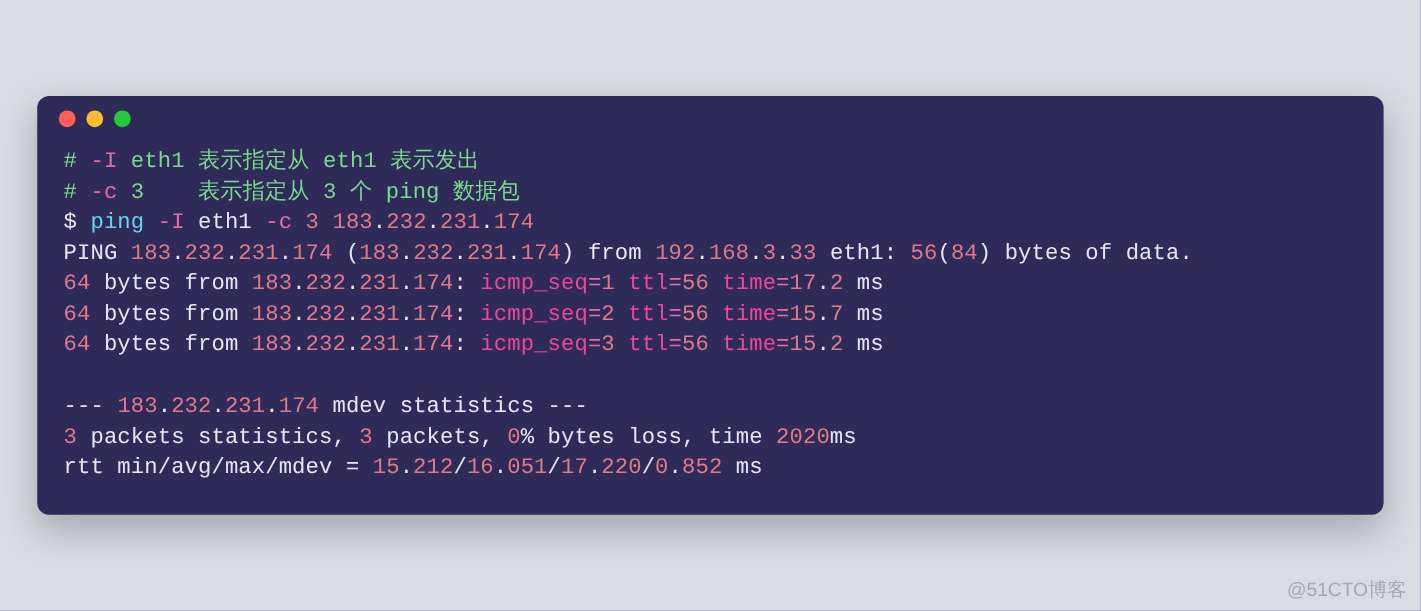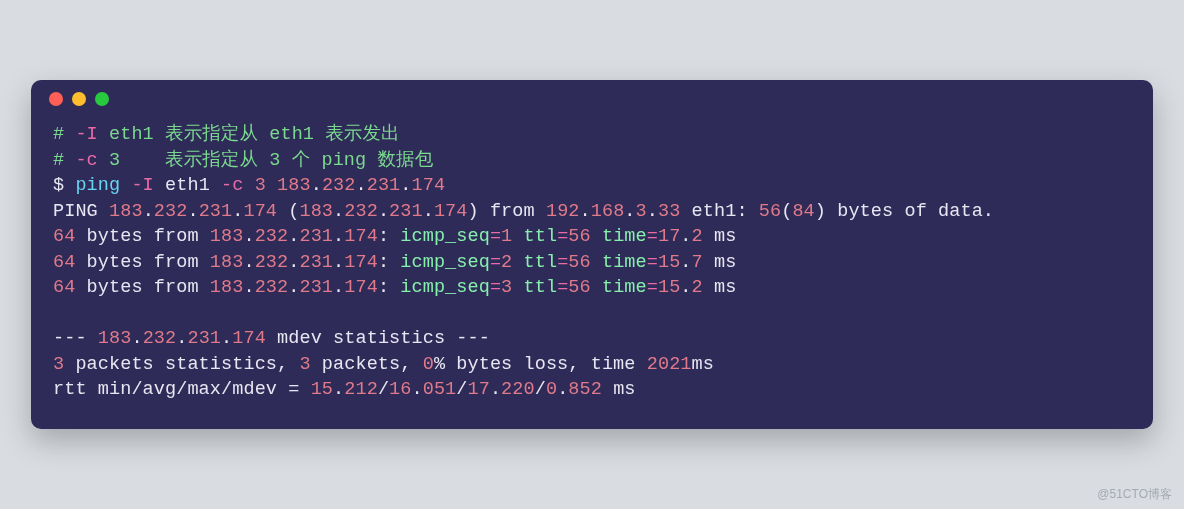--- a/index.html
+++ b/index.html
@@ -9,21 +9,21 @@
     font-family: "SFMono-Regular", "Menlo", "Consolas", "Liberation Mono", monospace;
     display: flex;
     align-items: center;
     justify-content: center;
     position: relative;
   }
   .watermark {
     position: absolute;
     right: 12px;
     bottom: 6px;
-    font-size: 12px;
+    font-size: 16px;
     color: rgba(120,125,135,0.55);
     font-family: Arial, sans-serif;
   }
   .terminal-window {
     width: 1122px;
     background: #2f2b58;
     border-radius: 10px;
     box-shadow: 0 12px 30px rgba(0,0,0,0.25);
     overflow: hidden;
   }
@@ -50,38 +50,38 @@
     white-space: pre;
     letter-spacing: 0.1px;
   }
   .c-comment-hash { color: #7bd88f; } 
   .c-flag          { color: #e86aa6; } 
   .c-comment-txt   { color: #7bd88f; }
   .c-num           { color: #e07a8a; } 
   .c-prompt        { color: #e8e6f2; }
   .c-cmd           { color: #67d4f1; } 
   .c-plain         { color: #e8e6f2; }
-  .c-key           { color: #86efac; } 
+  .c-key           { color: #ec4899; } 
   .c-eq            { color: #e86aa6; }
 </style>
 </head>
 <body>
 
 <div class="terminal-window">
   <div class="titlebar">
     <div class="traffic-light tl-red"></div>
     <div class="traffic-light tl-amber"></div>
     <div class="traffic-light tl-green"></div>
   </div>
   <div class="terminal-body"><span class="c-comment-hash">#</span> <span class="c-flag">-I</span> <span class="c-comment-txt">eth1</span><span class="c-comment-txt"> 表示指定从 </span><span class="c-comment-txt">eth1</span><span class="c-comment-txt"> 表示发出</span>
 <span class="c-comment-hash">#</span> <span class="c-flag">-c</span> <span class="c-comment-txt">3</span><span class="c-comment-txt">    表示指定从 </span><span class="c-comment-txt">3</span><span class="c-comment-txt"> 个 </span><span class="c-comment-txt">ping</span><span class="c-comment-txt"> 数据包</span>
 <span class="c-prompt">$</span> <span class="c-cmd">ping</span> <span class="c-flag">-I</span> <span class="c-plain">eth1</span> <span class="c-flag">-c</span> <span class="c-num">3</span> <span class="c-num">183</span><span class="c-plain">.</span><span class="c-num">232</span><span class="c-plain">.</span><span class="c-num">231</span><span class="c-plain">.</span><span class="c-num">174</span>
 <span class="c-plain">PING</span> <span class="c-num">183</span><span class="c-plain">.</span><span class="c-num">232</span><span class="c-plain">.</span><span class="c-num">231</span><span class="c-plain">.</span><span class="c-num">174</span> <span class="c-plain">(</span><span class="c-num">183</span><span class="c-plain">.</span><span class="c-num">232</span><span class="c-plain">.</span><span class="c-num">231</span><span class="c-plain">.</span><span class="c-num">174</span><span class="c-plain">)</span><span class="c-plain"> from </span><span class="c-num">192</span><span class="c-plain">.</span><span class="c-num">168</span><span class="c-plain">.</span><span class="c-num">3</span><span class="c-plain">.</span><span class="c-num">33</span> <span class="c-plain">eth1</span><span class="c-plain">: </span><span class="c-num">56</span><span class="c-plain">(</span><span class="c-num">84</span><span class="c-plain">)</span><span class="c-plain"> bytes of data.</span>
 <span class="c-num">64</span><span class="c-plain"> bytes from </span><span class="c-num">183</span><span class="c-plain">.</span><span class="c-num">232</span><span class="c-plain">.</span><span class="c-num">231</span><span class="c-plain">.</span><span class="c-num">174</span><span class="c-plain">: </span><span class="c-key">icmp_seq</span><span class="c-eq">=</span><span class="c-num">1</span> <span class="c-key">ttl</span><span class="c-eq">=</span><span class="c-num">56</span> <span class="c-key">time</span><span class="c-eq">=</span><span class="c-num">17</span><span class="c-plain">.</span><span class="c-num">2</span><span class="c-plain"> ms</span>
 <span class="c-num">64</span><span class="c-plain"> bytes from </span><span class="c-num">183</span><span class="c-plain">.</span><span class="c-num">232</span><span class="c-plain">.</span><span class="c-num">231</span><span class="c-plain">.</span><span class="c-num">174</span><span class="c-plain">: </span><span class="c-key">icmp_seq</span><span class="c-eq">=</span><span class="c-num">2</span> <span class="c-key">ttl</span><span class="c-eq">=</span><span class="c-num">56</span> <span class="c-key">time</span><span class="c-eq">=</span><span class="c-num">15</span><span class="c-plain">.</span><span class="c-num">7</span><span class="c-plain"> ms</span>
 <span class="c-num">64</span><span class="c-plain"> bytes from </span><span class="c-num">183</span><span class="c-plain">.</span><span class="c-num">232</span><span class="c-plain">.</span><span class="c-num">231</span><span class="c-plain">.</span><span class="c-num">174</span><span class="c-plain">: </span><span class="c-key">icmp_seq</span><span class="c-eq">=</span><span class="c-num">3</span> <span class="c-key">ttl</span><span class="c-eq">=</span><span class="c-num">56</span> <span class="c-key">time</span><span class="c-eq">=</span><span class="c-num">15</span><span class="c-plain">.</span><span class="c-num">2</span><span class="c-plain"> ms</span>
 
 <span class="c-plain">---</span> <span class="c-num">183</span><span class="c-plain">.</span><span class="c-num">232</span><span class="c-plain">.</span><span class="c-num">231</span><span class="c-plain">.</span><span class="c-num">174</span><span class="c-plain"> mdev statistics </span><span class="c-plain">---</span>
-<span class="c-num">3</span><span class="c-plain"> packets statistics, </span><span class="c-num">3</span><span class="c-plain"> packets, </span><span class="c-num">0</span><span class="c-plain">% bytes loss, time </span><span class="c-num">2021</span><span class="c-plain">ms</span>
+<span class="c-num">3</span><span class="c-plain"> packets statistics, </span><span class="c-num">3</span><span class="c-plain"> packets, </span><span class="c-num">0</span><span class="c-plain">% bytes loss, time </span><span class="c-num">2020</span><span class="c-plain">ms</span>
 <span class="c-plain">rtt min/avg/max/mdev = </span><span class="c-num">15</span><span class="c-plain">.</span><span class="c-num">212</span><span class="c-plain">/</span><span class="c-num">16</span><span class="c-plain">.</span><span class="c-num">051</span><span class="c-plain">/</span><span class="c-num">17</span><span class="c-plain">.</span><span class="c-num">220</span><span class="c-plain">/</span><span class="c-num">0</span><span class="c-plain">.</span><span class="c-num">852</span><span class="c-plain"> ms</span></div>
 </div>
 
 <div class="watermark">@51CTO博客</div>
 
 </body></html>

